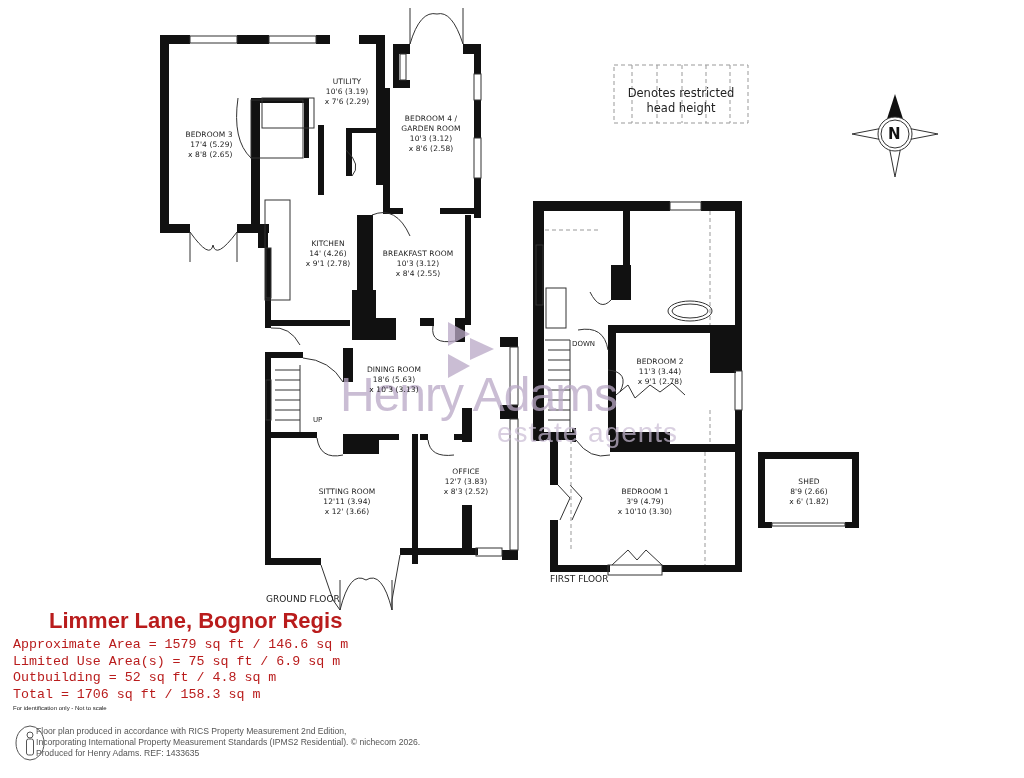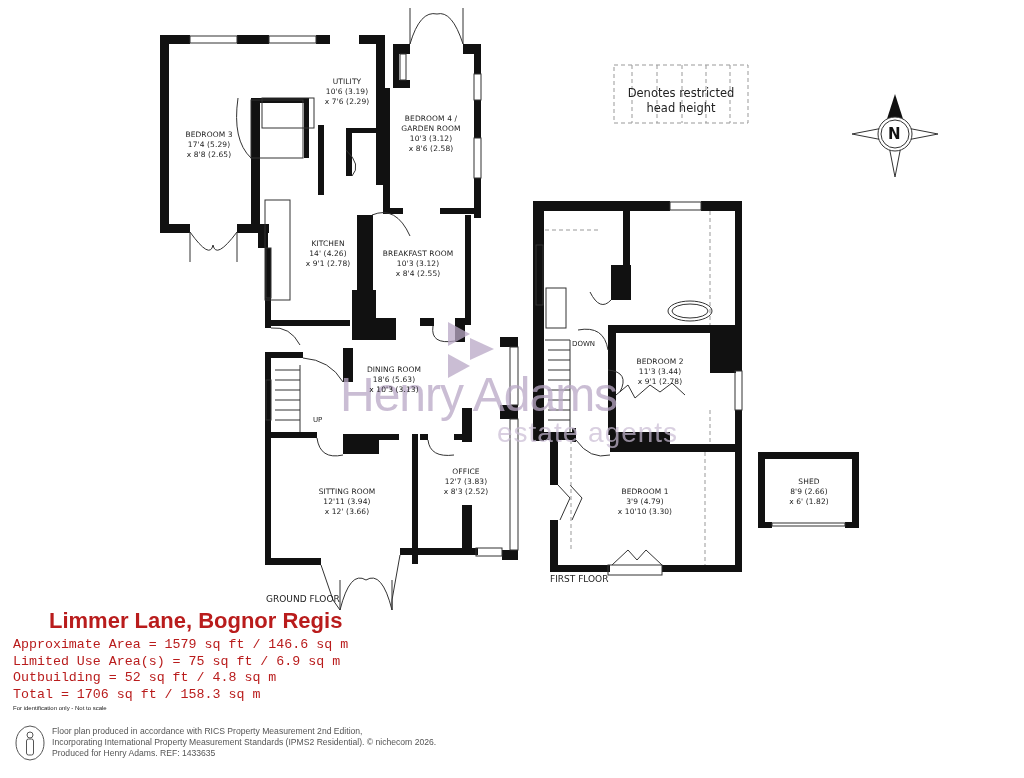--- a/index.html
+++ b/index.html
@@ -8,21 +8,21 @@
   .room-label { position:absolute; text-align:center; font-family:"DejaVu Sans", sans-serif; font-size:7.5px; line-height:10px; color:#222; letter-spacing:0.1px; white-space:nowrap; transform:translateX(-50%); }
   .room-label span { display:block; }
   .floor-label { position:absolute; font-family:"DejaVu Sans", sans-serif; font-size:9px; color:#222; white-space:nowrap; }
   .small-label { position:absolute; font-family:"DejaVu Sans", sans-serif; font-size:7px; color:#222; }
   #legend { position:absolute; left:614px; top:65px; width:134px; height:58px; }
   #legend .txt { position:absolute; left:0; top:10px; width:134px; text-align:center; font-family:"DejaVu Sans", sans-serif; font-size:11.5px; line-height:15px; color:#222;margin-top:11px; }
   #title { position:absolute; left:49px; top:608px; font-family:"Liberation Sans", sans-serif; font-weight:bold; font-size:22px; color:#b91c1c; white-space:nowrap; }
   #areas { position:absolute; left:13px; top:637px; font-family:Liberation Mono, monospace; font-size:13.3px; line-height:16.5px; color:#b91c1c; }
   #areas div { white-space:nowrap; }
   #disclaimer { position:absolute; left:13px; top:705px; font-family:"Liberation Sans", sans-serif; font-size:6px; color:#222; white-space:nowrap; }
-  #footer { position:absolute; left:52px; top:726px; font-family:"Liberation Sans", sans-serif; font-size:8.6px; line-height:11px; color:#555; }
+  #footer { position:absolute; left:36px; top:726px; font-family:"Liberation Sans", sans-serif; font-size:8.6px; line-height:11px; color:#555; }
   #footer div { white-space:nowrap; }
   #watermark { position:absolute; left:340px; top:367px; font-family:"Liberation Sans", sans-serif; font-size:48px; color:#b9a8c6; opacity:0.75; white-space:nowrap; letter-spacing:-1px; }
   #watermark-sub { position:absolute; left:497px; top:417px; font-family:"Liberation Sans", sans-serif; font-size:28px; color:#c9bcd4; opacity:0.7; white-space:nowrap; letter-spacing:1px; }
 </style>
 </head>
 <body>
 
 <svg id="plan" width="1024" height="778" viewBox="0 0 1024 778" xmlns="http://www.w3.org/2000/svg">
   <g fill="#111" stroke="none">
 
@@ -212,21 +212,21 @@
 
 <div class="floor-label" style="left:888px; top:125px; font-size:15px; font-weight:bold; color:#111;">N</div>
 
 <div id="legend">
   <div class="txt">
     <div>Denotes restricted</div>
     <div>head height</div>
   </div>
 </div>
 
-<div class="room-label" style="left:209px; top:130px;">
+<div class="room-label" style="left:209px; top:130px;text-align:right;">
   <span>BEDROOM 3</span>
   <span>17'4 (5.29)</span>
   <span>x 8'8 (2.65)</span>
 </div>
 <div class="room-label" style="left:347px; top:77px;">
   <span>UTILITY</span>
   <span>10'6 (3.19)</span>
   <span>x 7'6 (2.29)</span>
 </div>
 <div class="room-label" style="left:431px; top:114px;">

